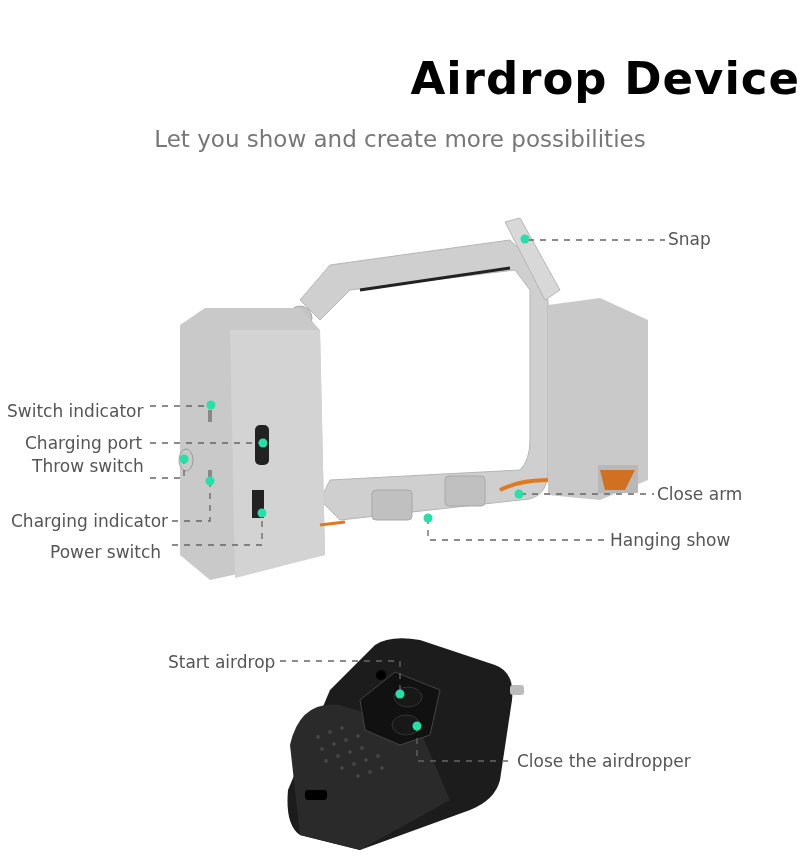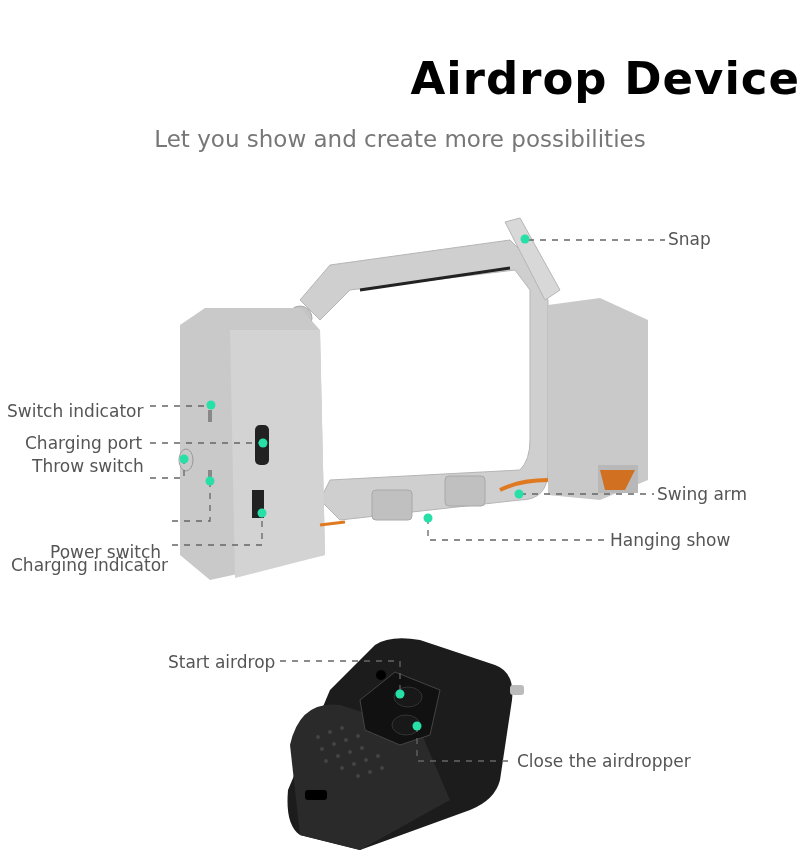--- a/index.html
+++ b/index.html
@@ -98,18 +98,18 @@
   <circle class="dot" cx="519" cy="494" r="4.5"></circle>
   <circle class="dot" cx="428" cy="518" r="4.5"></circle>
   <circle class="dot" cx="400" cy="694" r="4.5"></circle>
   <circle class="dot" cx="417" cy="726" r="4.5"></circle>
 </svg>
 
 <div class="label" style="left:668px; top:229px;text-align:right;">Snap</div>
 <div class="label" style="left:7px; top:401px;">Switch indicator</div>
 <div class="label" style="left:25px; top:433px;">Charging port</div>
 <div class="label" style="left:32px; top:456px;">Throw switch</div>
-<div class="label" style="left:11px; top:511px;margin-top:44px;">Charging indicator</div>
+<div class="label" style="left:11px; top:511px;">Charging indicator</div>
 <div class="label" style="left:50px; top:534px;margin-top:8px;">Power switch</div>
-<div class="label" style="left:657px; top:484px;">Swing arm</div>
+<div class="label" style="left:657px; top:484px;">Close arm</div>
 <div class="label" style="left:610px; top:530px;">Hanging show</div>
 <div class="label" style="left:168px; top:652px;">Start airdrop</div>
 <div class="label" style="left:517px; top:751px;">Close the airdropper</div>
 
 </body></html>

